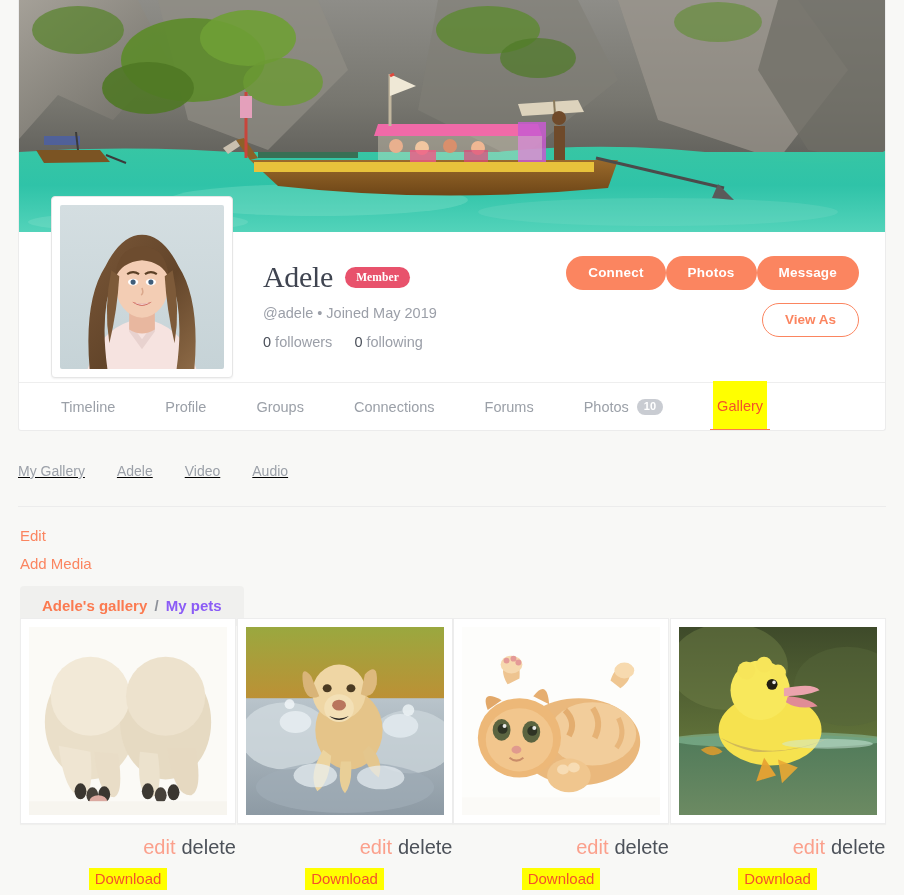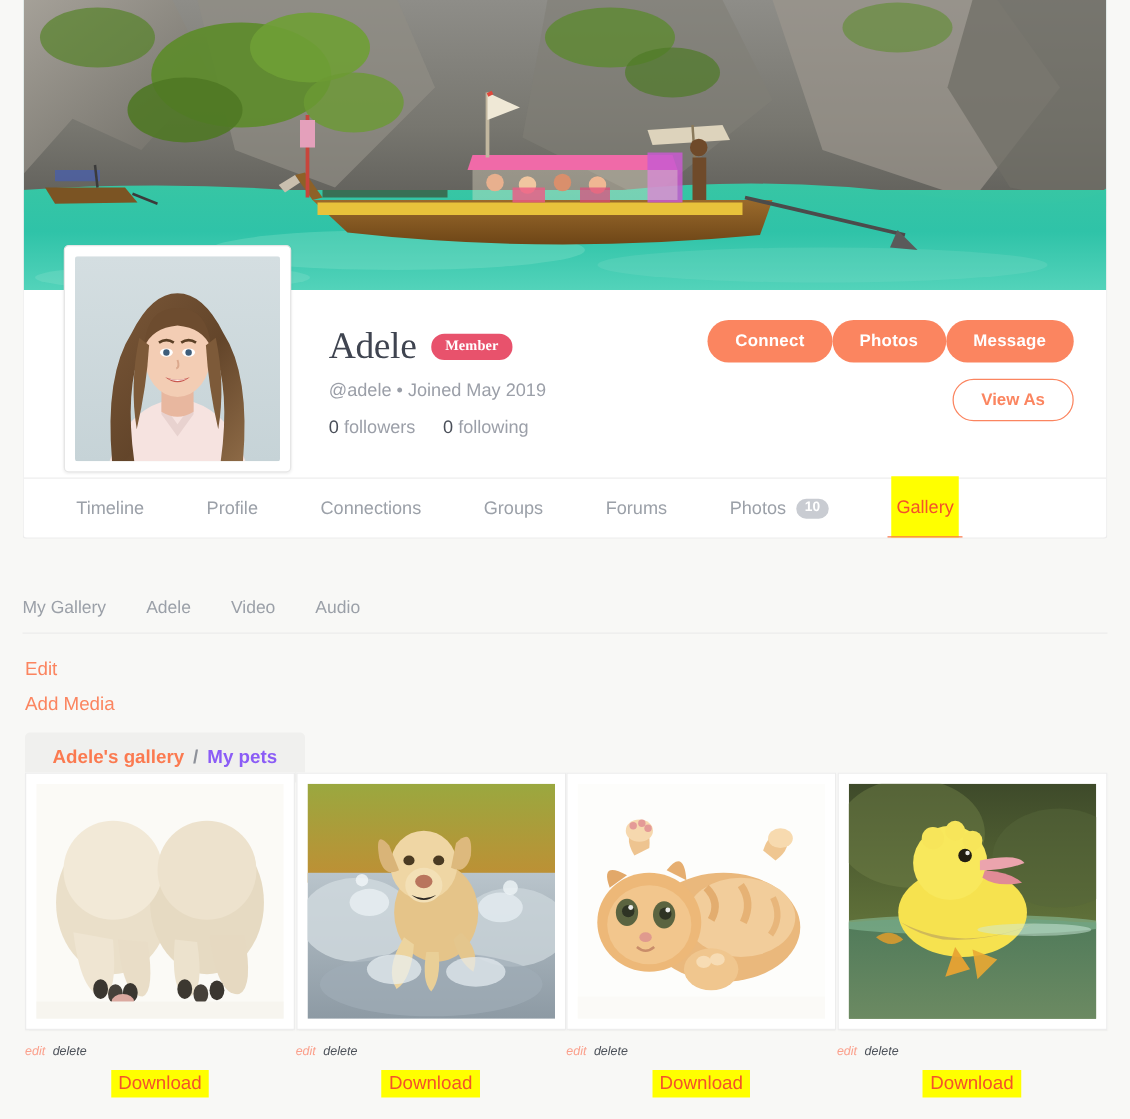--- a/index.html
+++ b/index.html
@@ -97,22 +97,23 @@
     background:#ffff00; color:#f4522a; padding: 1px 4px 2px;
   }
   .tab.hl::after {
     content:""; position:absolute; left: 14px; right: 14px; bottom: -1px;
     height: 3px; background:#fb7a4e;
   }
 
   
   .subnav {
     position:absolute; left: 18px; top: 463px; width: 868px;
-    height: 44px; display:flex; align-items:center;
+    height: 44px; display:flex; align-items:flex-start;
     border-bottom: 1px solid #ececec;
+    text-decoration: underline;
   }
   .subnav a {
     font-size: 14px; color:#9ba0a8; text-decoration:none;
     margin-right: 32px; cursor:pointer;
   }
 
   
   .controls { position:absolute; left:20px; top:527px; width: 868px; }
   .link-orange {
     display:block; color:#fb8560; font-size:15px; text-decoration:none;
@@ -135,21 +136,21 @@
   }
   .cell { width: 216px; }
   .thumb-card {
     width: 216px; height: 206px;
     background:#ffffff; border:1px solid #ededed;
     padding: 8px; position:relative;
     box-shadow: 0 1px 1px rgba(0,0,0,.03);
   }
   .thumb-card svg { display:block; width:100%; height:100%; }
   .cell-actions {
-    text-align:left; margin-top: 12px; font-size: 10px; font-style: italic;
+    text-align:right; margin-top: 12px; font-size: 20px;
   }
   .cell-actions .edit { color:#fba08c; cursor:pointer; }
   .cell-actions .delete { color:#4c5159; cursor:pointer; margin-left:6px; }
   .dl-wrap { text-align:center; margin-top: 9px; }
   .download {
     background:#ffff00; color:#f4522a; font-size:15px;
     padding: 2px 6px 3px; cursor:pointer; display:inline-block;
   }
 </style>
 </head>
@@ -313,24 +314,24 @@
     </div>
 
     <div class="tabs">
       <div class="tab">
         <span class="lbl">Timeline</span>
       </div>
       <div class="tab">
         <span class="lbl">Profile</span>
       </div>
       <div class="tab">
+        <span class="lbl">Groups</span>
+      </div>
+      <div class="tab">
         <span class="lbl">Connections</span>
-      </div>
-      <div class="tab">
-        <span class="lbl">Groups</span>
       </div>
       <div class="tab">
         <span class="lbl">Forums</span>
       </div>
       <div class="tab">
         <span class="lbl">Photos</span>
         <span class="count-pill">10</span>
       </div>
       <div class="tab hl">
         <span class="lbl">Gallery</span>

